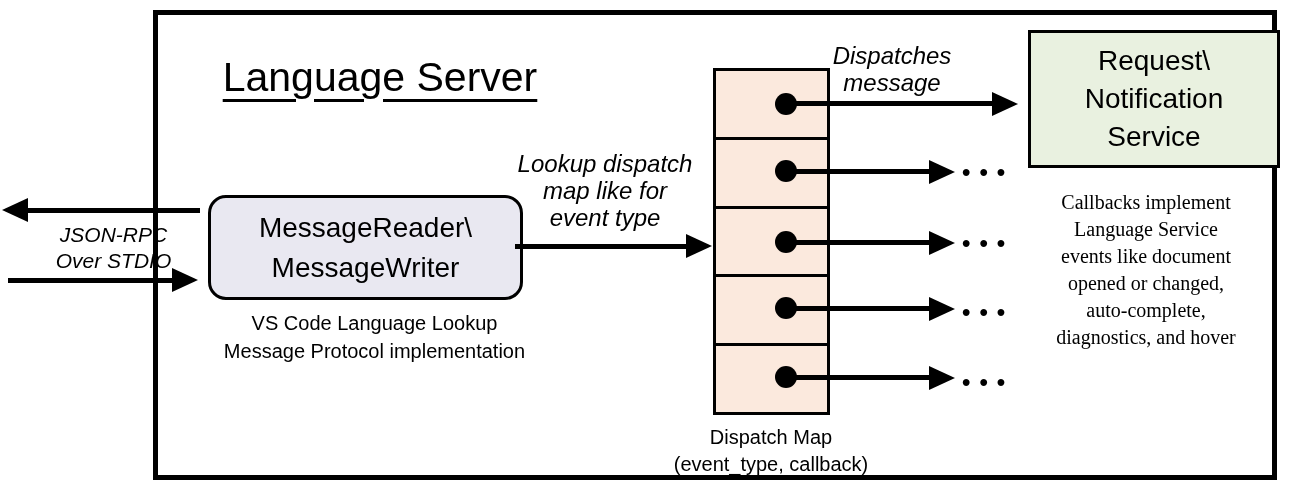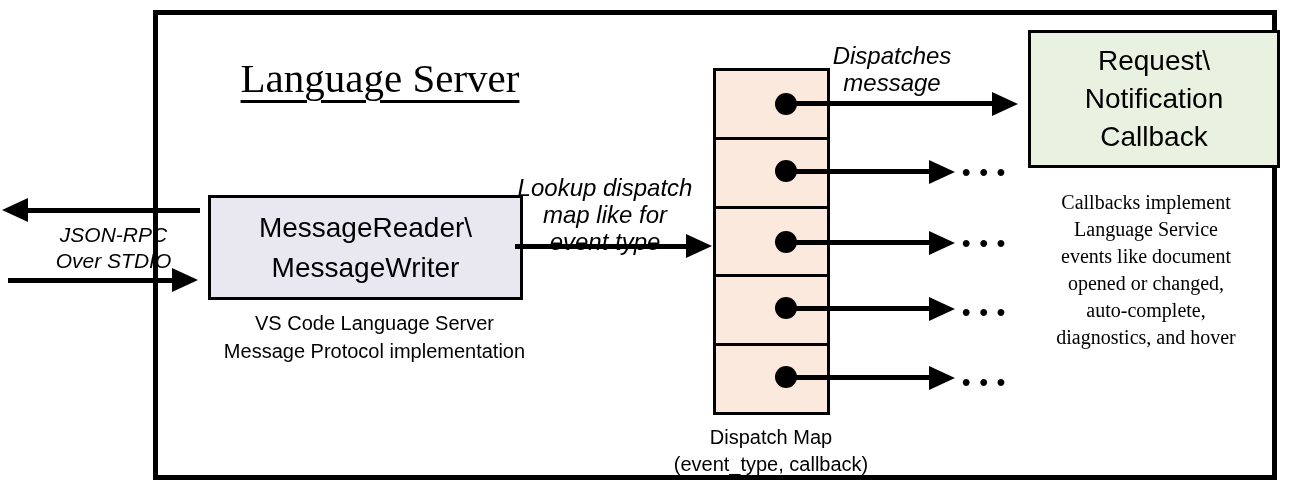--- a/index.html
+++ b/index.html
@@ -13,38 +13,38 @@
     text-align:center;
     margin-left:8px;
   }
   .outer{
     position:absolute;left:153px;top:10px;width:1124px;height:470px;
     border:5px solid #000;box-sizing:border-box;background:transparent;
   }
   .title{
     position:absolute;left:215px;top:54px;width:330px;text-align:center;
     font-size:41px;letter-spacing:0px;
-    text-decoration:underline;text-decoration-thickness:3px;text-underline-offset:8px;font-family:Liberation Serif, serif;
+    text-decoration:underline;text-decoration-thickness:3px;text-underline-offset:8px;
   }
   .shaft{position:absolute;height:5px;background:#000;}
   .head-right{
     position:absolute;width:0;height:0;
     border-top:12px solid transparent;border-bottom:12px solid transparent;
     border-left:26px solid #000;
   }
   .head-left{
     position:absolute;width:0;height:0;
     border-top:12px solid transparent;border-bottom:12px solid transparent;
     border-right:26px solid #000;
   }
   .italic{font-style:italic;}
   .label{position:absolute;text-align:center;}
   .reader-box{
     left:200px;top:195px;width:315px;height:105px;
-    background:var(--reader-fill,#e9e8f1);font-size:28px;line-height:40px;
+    background:var(--reader-fill,#e9e8f1);font-size:28px;line-height:40px;border-radius:18px;
   }
   .map{
     position:absolute;left:713px;top:68px;width:117px;height:347px;
     border:3px solid #000;box-sizing:border-box;background:var(--map-fill,#fbe9dd);
     display:flex;flex-direction:column;
   }
   .map-cell{flex:1;border-bottom:3px solid #000;}
   .map-cell:last-child{border-bottom:none;}
   .dot{position:absolute;width:22px;height:22px;border-radius:50%;background:#000;}
   .callback-box{
@@ -76,28 +76,28 @@
     <div>JSON-RPC</div>
     <div>Over STDIO</div>
   </div>
 
   <div class="box reader-box">
     <div>MessageReader\</div>
     <div>MessageWriter</div>
   </div>
 
   <div class="label cap" style="left:212px;top:309px;width:325px;">
-    <div>VS Code Language Server</div>
+    <div>VS Code Language Lookup</div>
     <div>Message Protocol implementation</div>
   </div>
 
   <div class="shaft" style="left:515px;top:244px;width:173px;"></div>
   <div class="head-right" style="left:686px;top:234px;"></div>
 
-  <div class="label small-italic" style="left:510px;top:174px;width:190px;">
+  <div class="label small-italic" style="left:510px;top:150px;width:190px;">
     <div>Lookup dispatch</div>
     <div>map like for</div>
     <div>event type</div>
   </div>
 
   <div class="map">
     <div class="map-cell"></div>
     <div class="map-cell"></div>
     <div class="map-cell"></div>
     <div class="map-cell"></div>
@@ -130,21 +130,21 @@
   <div class="ellipsis" style="left:962px;top:370px;">•••</div>
 
   <div class="label small-italic" style="left:831px;top:42px;width:122px;">
     <div>Dispatches</div>
     <div>message</div>
   </div>
 
   <div class="box callback-box">
     <div>Request\</div>
     <div>Notification</div>
-    <div>Callback</div>
+    <div>Service</div>
   </div>
 
   <div class="label cap" style="left:1016px;top:189px;width:260px;line-height:27px;font-family:Liberation Serif, serif;">
     <div>Callbacks implement</div>
     <div>Language Service</div>
     <div>events like document</div>
     <div>opened or changed,</div>
     <div>auto-complete,</div>
     <div>diagnostics, and hover</div>
   </div>

